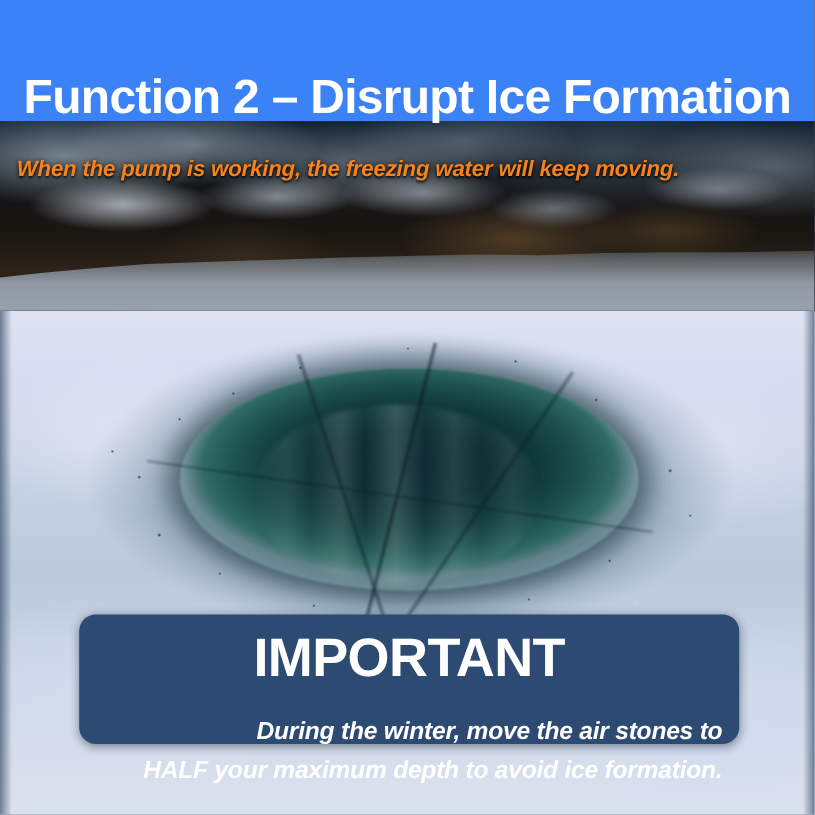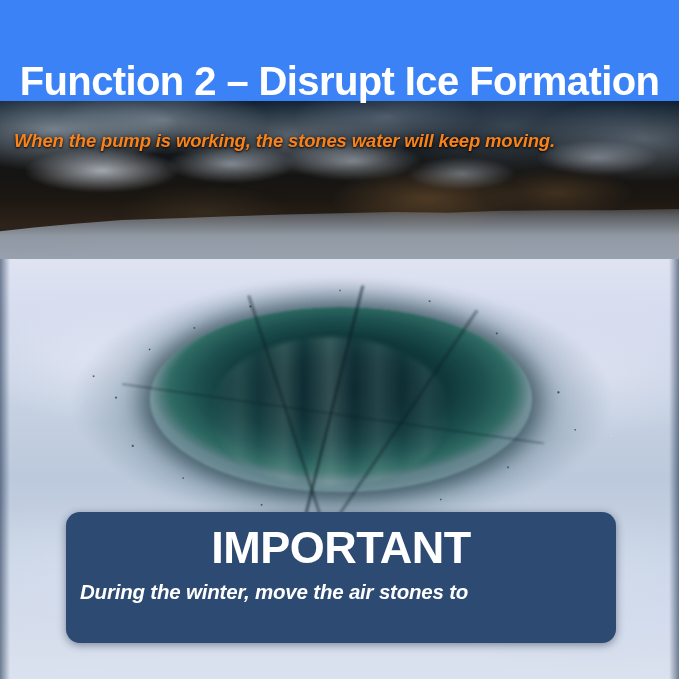--- a/index.html
+++ b/index.html
@@ -240,40 +240,40 @@
   .ice-photo .edge-dark-r {
     position: absolute; right: 0; top: 0; width: 10px; height: 100%;
     background: linear-gradient(270deg, rgba(20,40,70,0.55), rgba(20,40,70,0));
   }
 
   
   .important-box {
     position: absolute;
     left: 66px; top: 512px;
     width: 550px;
-    height: 131px;
+    height: 108px;
     box-sizing: border-box;
     background: #2c4a72;
     border-radius: 14px;
     z-index: 6;
     padding: 10px 14px 0 14px;
     box-shadow: 0 2px 8px rgba(10,25,45,0.45);
   }
   .important-title {
     color: #ffffff;
     font-family: "Liberation Sans", sans-serif;
     font-size: 45px;
     font-weight: bold;
     line-height: 52px;
     letter-spacing: -0.5px;
     text-align: center;
   }
   .important-sub {
-    margin-top: 2px;
-    text-align: left;
+    margin-top: 20px;
+    text-align: right;
   }
   .important-sub .sline {
     color: #ffffff;
     font-family: "Liberation Sans", sans-serif;
     font-size: 20.5px;
     font-weight: bold;
     font-style: italic;
     line-height: 32px;
     letter-spacing: -0.2px;
     white-space: nowrap;
@@ -289,35 +289,36 @@
   </div>
 
   <div class="snow-photo">
     <div class="sky"></div>
     <div class="rocks"></div>
     <div class="darkleft"></div>
     <div class="snowbank"></div>
   </div>
 
   <div class="orange-copy">
-    <div class="line">When the pump is working, the stones water will keep moving.</div>
+    <div class="line">When the pump is working, the freezing water will keep moving.</div>
   </div>
 
   <div class="ice-photo">
     <div class="ice-base"></div>
     <div class="ice-speck"></div>
     <div class="rim"></div>
     <div class="rim-grit"></div>
     <div class="hole"></div>
     <div class="hole-reflect"></div>
     <div class="hole-cracks"></div>
     <div class="edge-dark-l"></div>
     <div class="edge-dark-r"></div>
   </div>
 
   <div class="important-box">
     <div class="important-title">IMPORTANT</div>
     <div class="important-sub">
       <div class="sline">During the winter, move the air stones to</div>
+      <div class="sline">HALF your maximum depth to avoid ice formation.</div>
     </div>
   </div>
 
 </div>
 
 </body></html>

